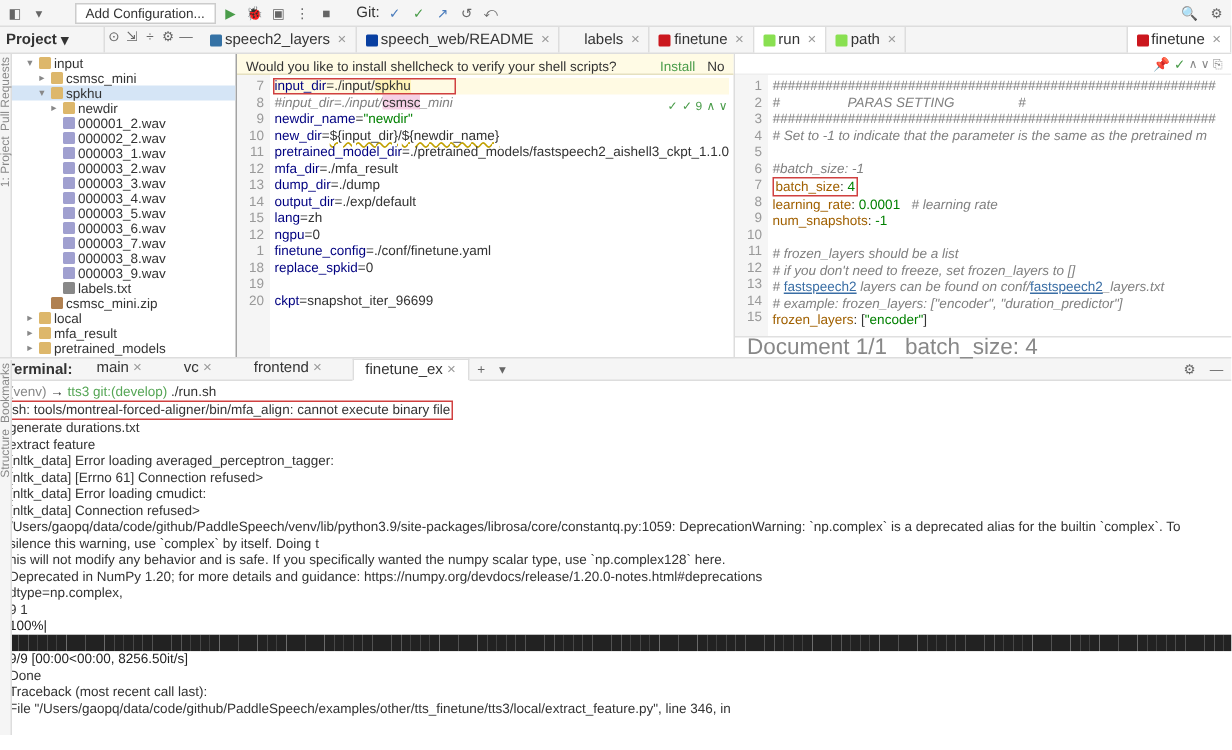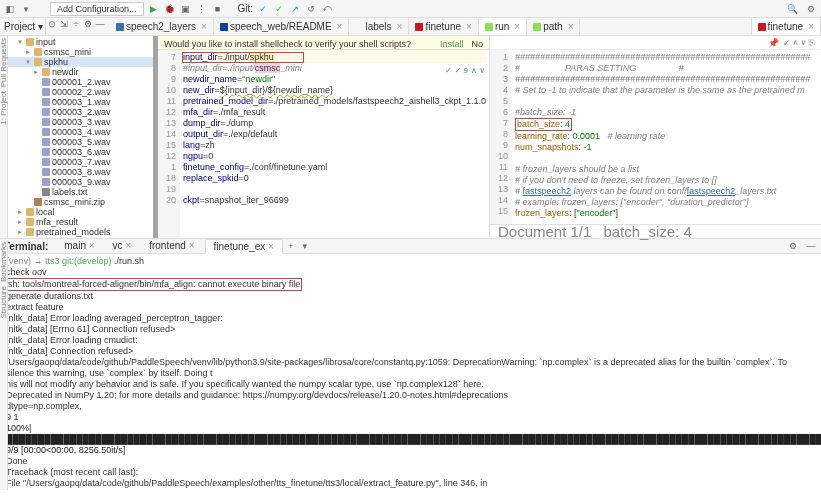--- a/index.html
+++ b/index.html
@@ -3,32 +3,32 @@
 <meta charset="utf-8">
 <style>
 * { margin: 0; padding: 0; box-sizing: border-box; font-family: -apple-system, "Segoe UI", sans-serif; }
 body { font-size: 10px; background: #fff; color: #333; width: 821px; height: 500px; overflow: hidden; }
 .toolbar-top { height: 18px; border-bottom: 1px solid #ddd; display: flex; align-items: center; gap: 4px; padding: 0 4px; background: #f5f5f5; }
 .tb-sel { font-size: 9px; padding: 1px 6px; border: 1px solid #ccc; background: #fff; }
 .tb-icon { width: 12px; height: 12px; display: inline-flex; align-items: center; justify-content: center; font-size: 9px; color: #666; }
 .tb-icon.green { color: #4a9c4a; }
 .tb-icon.blue { color: #4a7cbc; }
 .tabs-bar { height: 18px; border-bottom: 1px solid #ddd; display: flex; align-items: stretch; background: #f5f5f5; }
-.proj-hdr { width: 46px; display: flex; align-items: center; padding: 0 4px; font-size: 10px; font-weight: normal; border-right: 1px solid #ddd; }
+.proj-hdr { width: 70px; display: flex; align-items: center; padding: 0 4px; font-size: 10px; font-weight: bold; border-right: 1px solid #ddd; }
 .tab { display: flex; align-items: center; gap: 2px; padding: 0 6px; border-right: 1px solid #ddd; font-size: 10px; cursor: pointer; }
 .tab.active { background: #fff; }
 .tab-ic { width: 8px; height: 8px; }
 .tab-ic.py { background: #3572A5; border-radius: 1px; }
 .tab-ic.md { background: #083fa1; border-radius: 1px; }
 .tab-ic.yml { background: #cb171e; border-radius: 1px; }
 .tab-ic.sh { background: #89e051; border-radius: 1px; }
 .main-split { display: flex; height: 202px; }
 .sidebar-l { width: 8px; background: #f5f5f5; border-right: 1px solid #ddd; writing-mode: vertical-rl; font-size: 8px; color: #888; display: flex; align-items: center; }
 .sidebar-l span { transform: rotate(180deg); padding: 2px 0; }
-.tree { width: 150px; border-right: 5px solid #a3a3a3; overflow: hidden; background: #fff; padding: 1px 0; }
+.tree { width: 150px; border-right: 1px solid #a3a3a3; overflow: hidden; background: #fff; padding: 1px 0; }
 .tree-row { display: flex; align-items: center; gap: 2px; font-size: 9px; padding: 0 2px; height: 10px; white-space: nowrap; }
 .tree-row.sel { background: #d5e5f6; }
 .tw { width: 8px; color: #888; font-size: 7px; text-align: center; }
 .fic { width: 8px; height: 8px; display: inline-block; }
 .fic.dir { background: #ddb76b; border-radius: 1px; }
 .fic.wav { background: #a0a0d0; border-radius: 1px; }
 .fic.txt { background: #888; border-radius: 1px; }
 .fic.zip { background: #b08050; border-radius: 1px; }
 .d0{padding-left:8px}.d1{padding-left:16px}.d2{padding-left:24px}
 .editors { flex: 1; display: flex; }
@@ -309,37 +309,36 @@
       <div class="status-line">
         <span>Document 1/1</span>
         <span>batch_size:  4</span>
       </div>
     </div>
   </div>
 </div>
 
 <div class="terminal-tabs">
   <span class="term-lbl">Terminal:</span>
-  <div id="term-tabs" style="display:flex;gap:2px">
+  <div id="term-tabs" style="display:flex;gap:12px">
       <div class="term-tab">main <span style="color:#999">×</span></div>
       <div class="term-tab">vc <span style="color:#999">×</span></div>
       <div class="term-tab">frontend <span style="color:#999">×</span></div>
       <div class="term-tab active">finetune_ex <span style="color:#999">×</span></div>
     </div>
   <span class="tb-icon">+</span>
   <span class="tb-icon">▾</span>
   <div class="rt-icons">
     <span class="tb-icon">⚙</span>
     <span class="tb-icon">—</span>
   </div>
 </div>
 
 <div class="term-body" id="term-body">
     <div><span class="venv">(venv)</span> → <span class="gitb">tts3 git:(develop)</span> ./run.sh</div>
-    <div>check oov</div>
     <div><span class="term-red-box">sh: tools/montreal-forced-aligner/bin/mfa_align: cannot execute binary file</span></div>
     <div>generate durations.txt</div>
     <div>extract feature</div>
     <div>[nltk_data] Error loading averaged_perceptron_tagger: <urlopen error<="" div=""><div>[nltk_data]    [Errno 61] Connection refused&gt;</div><div>[nltk_data] Error loading cmudict: <urlopen error="" [errno="" 61]<="" div=""><div>[nltk_data]    Connection refused&gt;</div><div>/Users/gaopq/data/code/github/PaddleSpeech/venv/lib/python3.9/site-packages/librosa/core/constantq.py:1059: DeprecationWarning: `np.complex` is a deprecated alias for the builtin `complex`. To silence this warning, use `complex` by itself. Doing t</div><div>his will not modify any behavior and is safe. If you specifically wanted the numpy scalar type, use `np.complex128` here.</div><div>Deprecated in NumPy 1.20; for more details and guidance: https://numpy.org/devdocs/release/1.20.0-notes.html#deprecations</div><div>  dtype=np.complex,</div><div>9 1</div><div class="prog">100%|███████████████████████████████████████████████████████████████████████████████████████████████████████████████████████████████████████████████████████████████████| 9/9 [00:00&lt;00:00, 8256.50it/s]</div><div>Done</div><div>Traceback (most recent call last):</div><div>  File "/Users/gaopq/data/code/github/PaddleSpeech/examples/other/tts_finetune/tts3/local/extract_feature.py", line 346, in <module></module></div></urlopen></div></urlopen></div>
   </div>
 
 <div class="sidebar-l" style="position:fixed;left:0;top:240px;height:250px">
   <span>Bookmarks</span>
   <span>Structure</span>
 </div>

